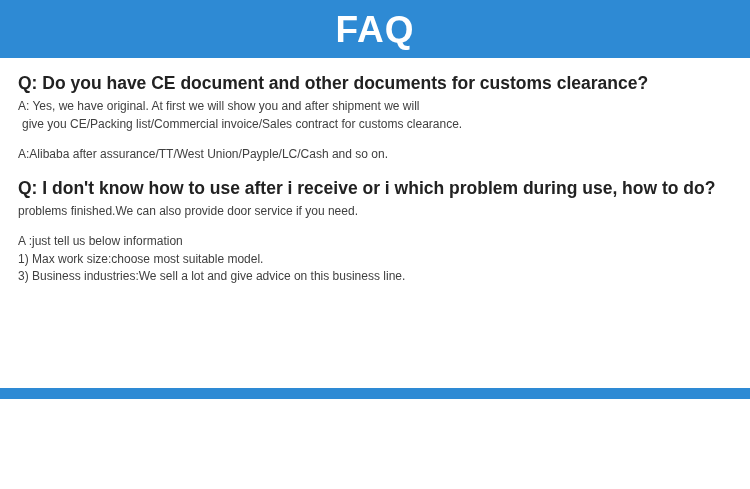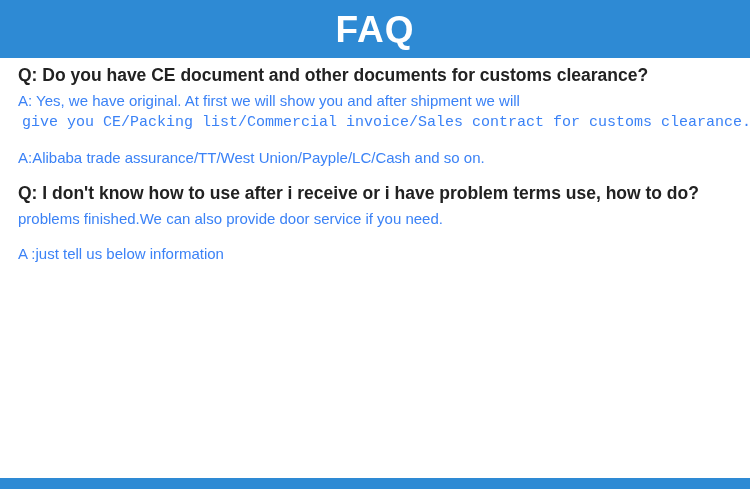--- a/index.html
+++ b/index.html
@@ -9,21 +9,21 @@
   body {
     width: 750px;
     height: 489px;
     background: #ffffff;
     font-family: "Liberation Sans", sans-serif;
     overflow: hidden;
   }
   .page {
     position: relative;
     width: 750px;
-    height: 489px;
+    height: 399px;
     background: #ffffff;
     box-sizing: border-box;
   }
   .header-band {
     position: absolute;
     left: 0;
     top: 0;
     width: 750px;
     height: 58px;
     background: #2e8ad4;
@@ -34,46 +34,45 @@
   .header-band .title {
     color: #ffffff;
     font-size: 37px;
     font-weight: bold;
     letter-spacing: 1px;
     line-height: 1;
   }
   .content {
     position: absolute;
     left: 0;
-    top: 50px;
+    top: 58px;
     width: 750px;
     height: 431px;
     padding: 14px 16px 0 18px;
     box-sizing: border-box;
   }
   .qa-block {
     margin-bottom: 13px;
   }
   .question {
     color: #222222;
     font-size: 17.5px;
     font-weight: bold;
     line-height: 1.28;
     margin-bottom: 4px;
     white-space: nowrap;
   }
   .answer-line {
-    color: #3b82f6;
-    font-size: 15px;
+    color: #404040;
+    font-size: 12px;
     line-height: 1.45;
     white-space: nowrap;
   }
   .answer-line.indent {
     padding-left: 4px;
-    font-family: Liberation Mono, monospace;
   }
   .blue-bar {
     position: absolute;
     left: 0;
     bottom: 0;
     width: 750px;
     height: 11px;
     background: #2e8ad4;
   }
 </style>
@@ -88,28 +87,30 @@
 
   <div class="content">
 
     <div class="qa-block">
       <div class="question">Q: Do you have CE document and other documents for customs clearance?</div>
       <div class="answer-line">A: Yes, we have original. At first we will show you and after shipment we will</div>
       <div class="answer-line indent">give you CE/Packing list/Commercial invoice/Sales contract for customs clearance.</div>
     </div>
 
     <div class="qa-block">
-      <div class="answer-line">A:Alibaba trade assurance/TT/West Union/Payple/LC/Cash and so on.</div>
+      <div class="answer-line">A:Alibaba after assurance/TT/West Union/Payple/LC/Cash and so on.</div>
     </div>
 
     <div class="qa-block">
-      <div class="question">Q: I don't know how to use after i receive or i have problem terms use, how to do?</div>
+      <div class="question">Q: I don't know how to use after i receive or i which problem during use, how to do?</div>
       <div class="answer-line"> problems finished.We can also provide door service if you need.</div>
     </div>
 
     <div class="qa-block">
       <div class="answer-line">A :just tell us below information</div>
+      <div class="answer-line">1) Max work size:choose most suitable model.</div>
+      <div class="answer-line">3) Business industries:We sell a lot and give advice on this business line.</div>
     </div>
 
   </div>
 
   <div class="blue-bar"></div>
 </div>
 
 </body></html>

